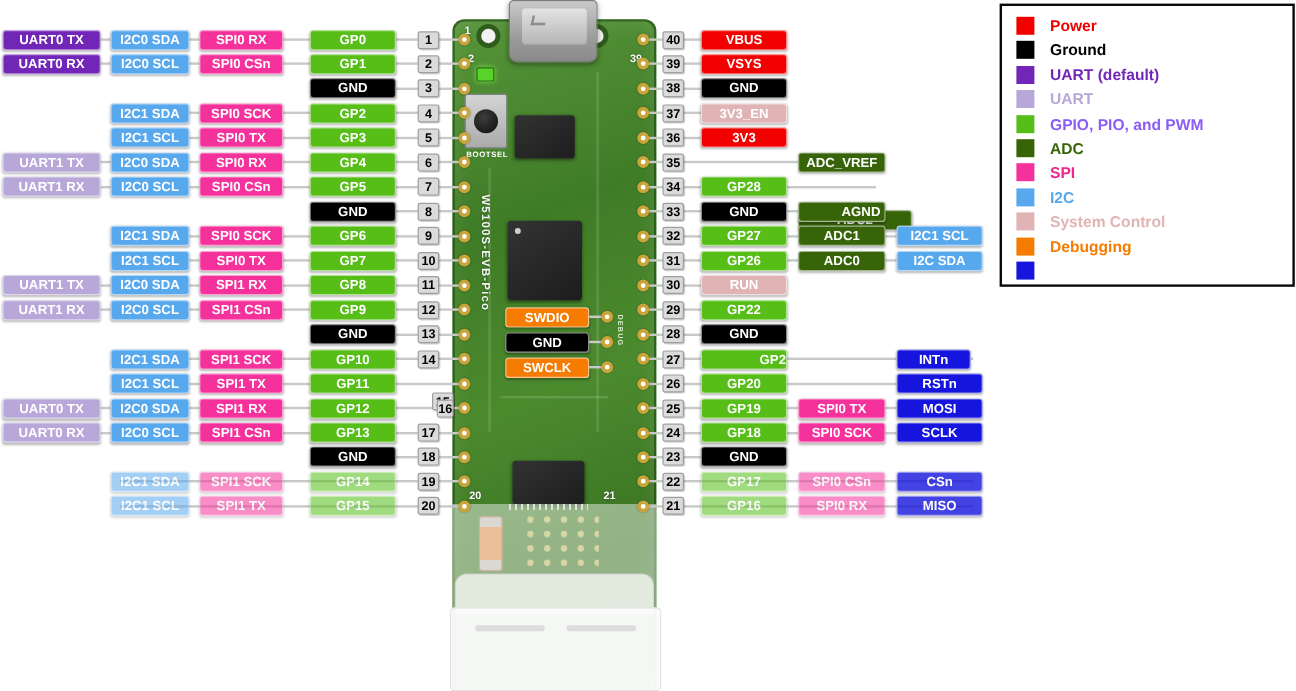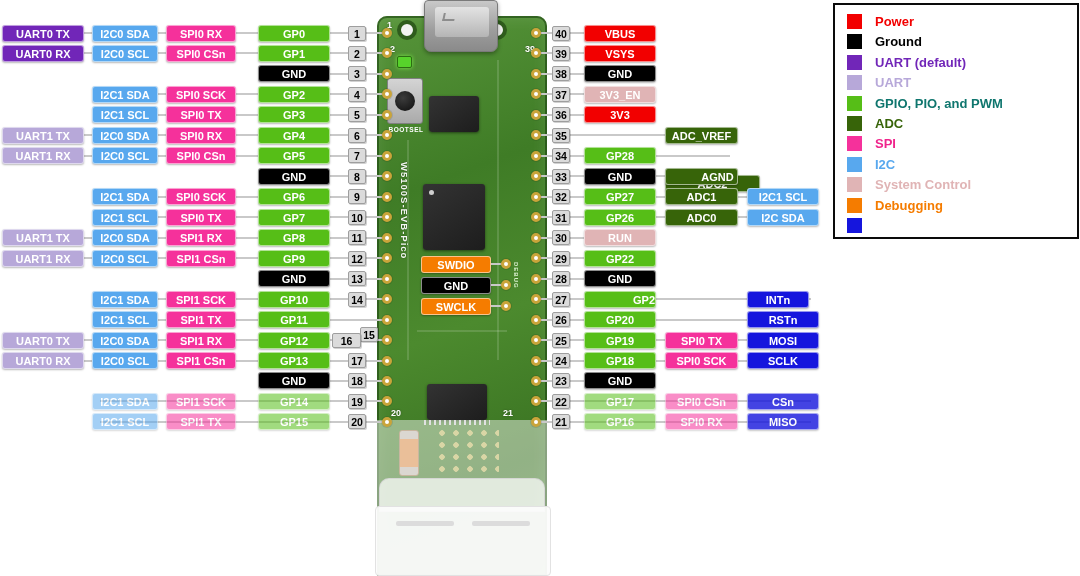--- a/index.html
+++ b/index.html
@@ -265,21 +265,21 @@
       <div class="cell" style="left: 258px; top: 290.61px; width: 72px; background: rgb(86, 190, 23);">GP10</div>
       <div class="pinbox" style="left: 348px; top: 291.61px; width: 18px;">14</div>
       <div class="cell" style="left: 92px; top: 311.08px; width: 66px; background: rgb(88, 168, 238);">I2C1 SCL</div>
       <div class="cell" style="left: 166px; top: 311.08px; width: 70px; background: rgb(245, 49, 155);">SPI1 TX</div>
       <div class="cell" style="left: 258px; top: 311.08px; width: 72px; background: rgb(86, 190, 23);">GP11</div>
       <div class="pinbox" style="left: 348px; top: 327px; width: 18px; margin-left: 12px;">15</div>
       <div class="cell" style="left: 2px; top: 331.55px; width: 82px; background: rgb(183, 168, 217);">UART0 TX</div>
       <div class="cell" style="left: 92px; top: 331.55px; width: 66px; background: rgb(88, 168, 238);">I2C0 SDA</div>
       <div class="cell" style="left: 166px; top: 331.55px; width: 70px; background: rgb(245, 49, 155);">SPI1 RX</div>
       <div class="cell" style="left: 258px; top: 331.55px; width: 72px; background: rgb(86, 190, 23);">GP12</div>
-      <div class="pinbox" style="left: 332px; top: 332.55px; width: 29px;">16</div>
+      <div class="pinbox" style="left: 364px; top: 332.55px; width: 14px;">16</div>
       <div class="cell" style="left: 2px; top: 352.02px; width: 82px; background: rgb(183, 168, 217);">UART0 RX</div>
       <div class="cell" style="left: 92px; top: 352.02px; width: 66px; background: rgb(88, 168, 238);">I2C0 SCL</div>
       <div class="cell" style="left: 166px; top: 352.02px; width: 70px; background: rgb(245, 49, 155);">SPI1 CSn</div>
       <div class="cell" style="left: 258px; top: 352.02px; width: 72px; background: rgb(86, 190, 23);">GP13</div>
       <div class="pinbox" style="left: 348px; top: 353.02px; width: 18px;">17</div>
       <div class="cell" style="left: 258px; top: 372.49px; width: 72px; background: rgb(0, 0, 0);">GND</div>
       <div class="pinbox" style="left: 348px; top: 373.49px; width: 18px;">18</div>
       <div class="cell" style="left: 92px; top: 392.96px; width: 66px; background: rgb(88, 168, 238); opacity: 0.55;">I2C1 SDA</div>
       <div class="cell" style="left: 166px; top: 392.96px; width: 70px; background: rgb(245, 49, 155); opacity: 0.55;">SPI1 SCK</div>
       <div class="cell" style="left: 258px; top: 392.96px; width: 72px; background: rgb(86, 190, 23); opacity: 0.55;">GP14</div>
@@ -349,21 +349,21 @@
   <div id="legend">
       <div class="lg-sq" style="top: 9px; background: rgb(242, 0, 0);"></div>
       <div class="lg-label" style="top: 9px; color: rgb(242, 0, 0);">Power</div>
       <div class="lg-sq" style="top: 29.4px; background: rgb(0, 0, 0);"></div>
       <div class="lg-label" style="top: 29.4px; color: rgb(0, 0, 0);">Ground</div>
       <div class="lg-sq" style="top: 49.8px; background: rgb(113, 38, 184);"></div>
       <div class="lg-label" style="top: 49.8px; color: rgb(113, 38, 184);">UART  (default)</div>
       <div class="lg-sq" style="top: 70.2px; background: rgb(183, 168, 217);"></div>
       <div class="lg-label" style="top: 70.2px; color: rgb(183, 168, 217);">UART</div>
       <div class="lg-sq" style="top: 90.6px; background: rgb(86, 190, 23);"></div>
-      <div class="lg-label" style="top: 90.6px; color: #0f766e;">GPIO, PIO, and PWM</div>
+      <div class="lg-label" style="top: 90.6px; color: #8b5cf6;">GPIO, PIO, and PWM</div>
       <div class="lg-sq" style="top: 111px; background: rgb(55, 100, 9);"></div>
       <div class="lg-label" style="top: 111px; color: rgb(55, 100, 9);">ADC</div>
       <div class="lg-sq" style="top: 131.4px; background: rgb(245, 49, 155);"></div>
       <div class="lg-label" style="top: 131.4px; color: rgb(240, 37, 140);">SPI</div>
       <div class="lg-sq" style="top: 151.8px; background: rgb(88, 168, 238);"></div>
       <div class="lg-label" style="top: 151.8px; color: rgb(88, 168, 238);">I2C</div>
       <div class="lg-sq" style="top: 172.2px; background: rgb(224, 180, 181);"></div>
       <div class="lg-label" style="top: 172.2px; color: rgb(224, 180, 181);">System Control</div>
       <div class="lg-sq" style="top: 192.6px; background: rgb(245, 124, 0);"></div>
       <div class="lg-label" style="top: 192.6px; color: rgb(245, 124, 0);">Debugging</div>

